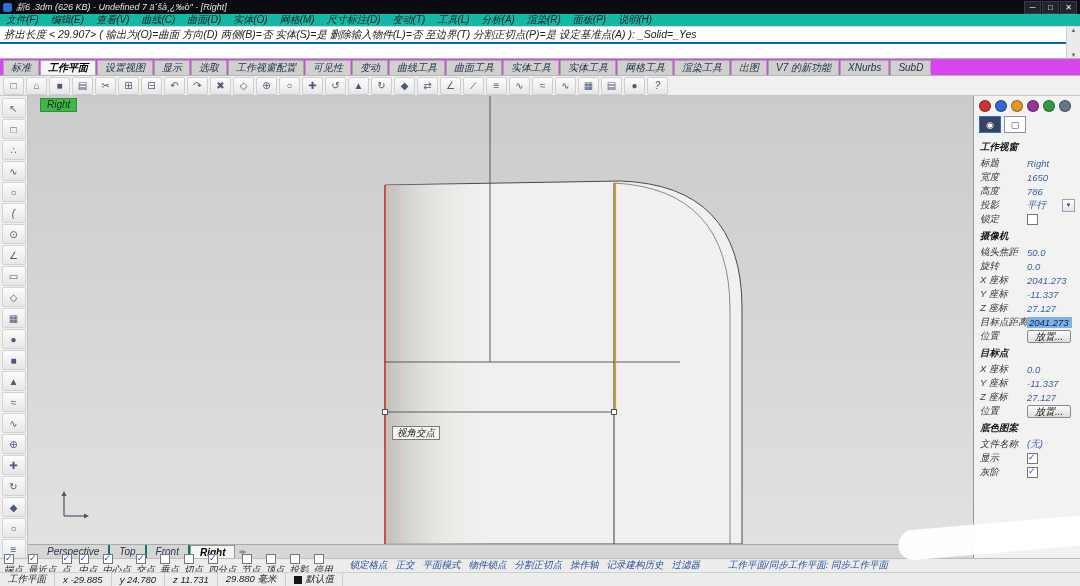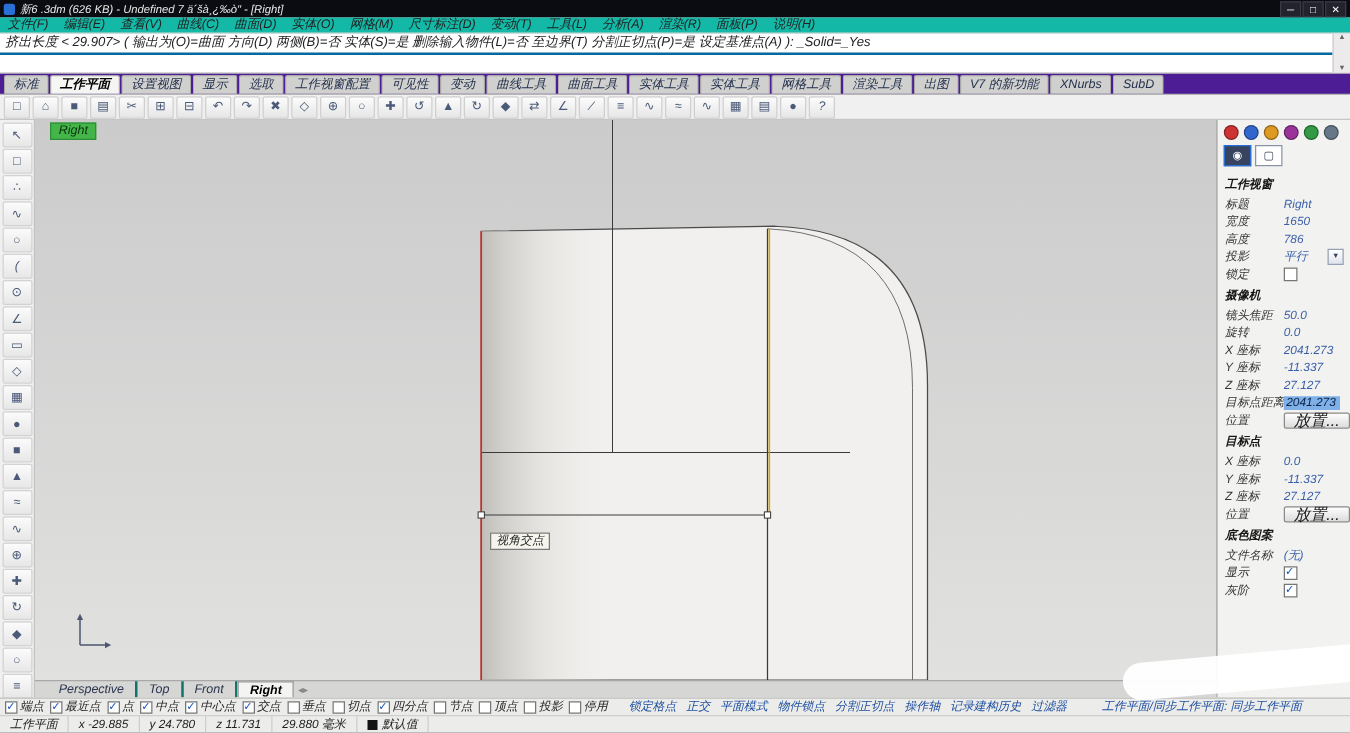--- a/index.html
+++ b/index.html
@@ -22,21 +22,21 @@
 
   
   .cmd{position:absolute;left:0;top:27px;width:1080px;height:32px;background:#ffffff;border-bottom:1px solid #b0b0b0;
        box-sizing:border-box;font-size:10.5px;}
   .cmd-line{height:15px;line-height:15px;padding-left:4px;white-space:nowrap;overflow:hidden;}
   .cmd-line.first{border-bottom:2px solid #0369a1;}
   .cmd-scroll{position:absolute;right:0;top:0;width:13px;height:31px;background:#eceaea;border-left:1px solid #ccc;
               display:flex;flex-direction:column;justify-content:space-between;align-items:center;font-size:6px;color:#666;}
 
   
-  .tabbar{position:absolute;left:0;top:59px;width:1080px;height:17px;background:#4c1d95;display:flex;
+  .tabbar{position:absolute;left:0;top:59px;width:1080px;height:17px;background:#d946ef;display:flex;
           align-items:flex-end;padding-left:3px;box-sizing:border-box;border-bottom:1px solid #b6b6b6;font-size:10px;color:#23304d;}
   .tab{padding:1px 7px;margin-right:1px;background:#d0d0ce;border:1px solid #a8a8a8;border-bottom:none;
        border-radius:2px 2px 0 0;line-height:12px;white-space:nowrap;}
   .tab.active{background:#f5f5f3;color:#000;font-weight:bold;}
 
   
   .iconbar{position:absolute;left:0;top:76px;width:1080px;height:20px;background:#f0f0f0;display:flex;align-items:center;
            padding-left:3px;box-sizing:border-box;border-bottom:1px solid #c6c6c6;}
   .tb-icon{width:19px;height:16px;margin-right:2px;display:flex;align-items:center;justify-content:center;flex:none;
            font-size:10px;color:#4a5a78;background:linear-gradient(#fcfcfc,#e6e6e6);border:1px solid #cfcfcf;border-radius:2px;}
@@ -64,35 +64,35 @@
           justify-content:center;font-size:9px;color:#39425c;}
   .v-icon.selected{background:#37435f;color:#fff;border-color:#2a6fd6;}
   .section-title{font-weight:bold;color:#161616;padding:4px 0 2px 6px;}
   .prow{display:flex;align-items:center;height:14px;padding-left:6px;}
   .plabel{width:47px;color:#333;white-space:nowrap;overflow:hidden;flex:none;}
   .pvalue{color:#3a5fa8;white-space:nowrap;flex:1;overflow:hidden;}
   .pvalue.sel{background:#7fb0e8;color:#0a2448;padding:0 2px;margin-right:8px;}
   .combo{width:11px;height:11px;border:1px solid #97a0b4;background:linear-gradient(#fff,#dfe3ec);font-size:6px;
          display:flex;align-items:center;justify-content:center;color:#39425c;margin-right:5px;flex:none;}
   .pbtn{border:1px solid #8a8a8a;background:linear-gradient(#fdfdfd,#dcdcdc);border-radius:2px;color:#222;
-        font-size:13px;line-height:11px;padding:0 7px;}
+        font-size:10px;line-height:11px;padding:0 7px;}
   .cb{width:9px;height:9px;border:1px solid #767676;background:#fff;display:inline-block;position:relative;flex:none;}
   .cb.checked::after{content:"✓";position:absolute;left:0;top:-2px;font-size:9px;color:#1553c0;}
 
   
   .vp-tabs{position:absolute;left:28px;top:544px;width:945px;height:14px;background:#d6d6d4;border-top:1px solid #a8a8a8;
            display:flex;align-items:stretch;padding-left:10px;box-sizing:border-box;font-size:10px;color:#2a3450;}
   .vtab{padding:0 9px;line-height:13px;border-right:2px solid #0f766e;white-space:nowrap;}
   .vtab.active{background:#f4f4f2;color:#000;border:1px solid #979797;border-bottom:none;font-weight:bold;}
   .vtab-grip{width:14px;display:flex;align-items:center;justify-content:center;color:#888;font-size:8px;}
 
   
   .osnap-row{position:absolute;left:0;top:558px;width:1080px;height:14px;background:#ececea;border-top:1px solid #bdbdbd;
              display:flex;align-items:center;padding-left:4px;box-sizing:border-box;white-space:nowrap;font-size:9.5px;}
-  .os-item{display:inline-flex;align-items:center;margin-right:5px;}
+  .os-item{display:inline-flex;align-items:flex-start;margin-right:5px;flex-direction:column;}
   .os-item .cb{width:8px;height:8px;margin-right:2px;}
   .toggles{margin-left:12px;display:inline-flex;}
   .toggle{margin-right:8px;color:#1f4fa0;}
   .sync{margin-left:20px;color:#1f4fa0;}
 
   
   .status-row{position:absolute;left:0;top:572px;width:1080px;height:14px;background:#ececea;border-top:1px solid #cfcfcf;
               display:flex;align-items:center;box-sizing:border-box;font-size:9.5px;}
   .seg{padding:0 8px;border-right:1px solid #cdcdcd;height:100%;display:flex;align-items:center;white-space:nowrap;}
   .swatch{width:8px;height:8px;background:#141414;margin-right:4px;display:inline-block;flex:none;}

